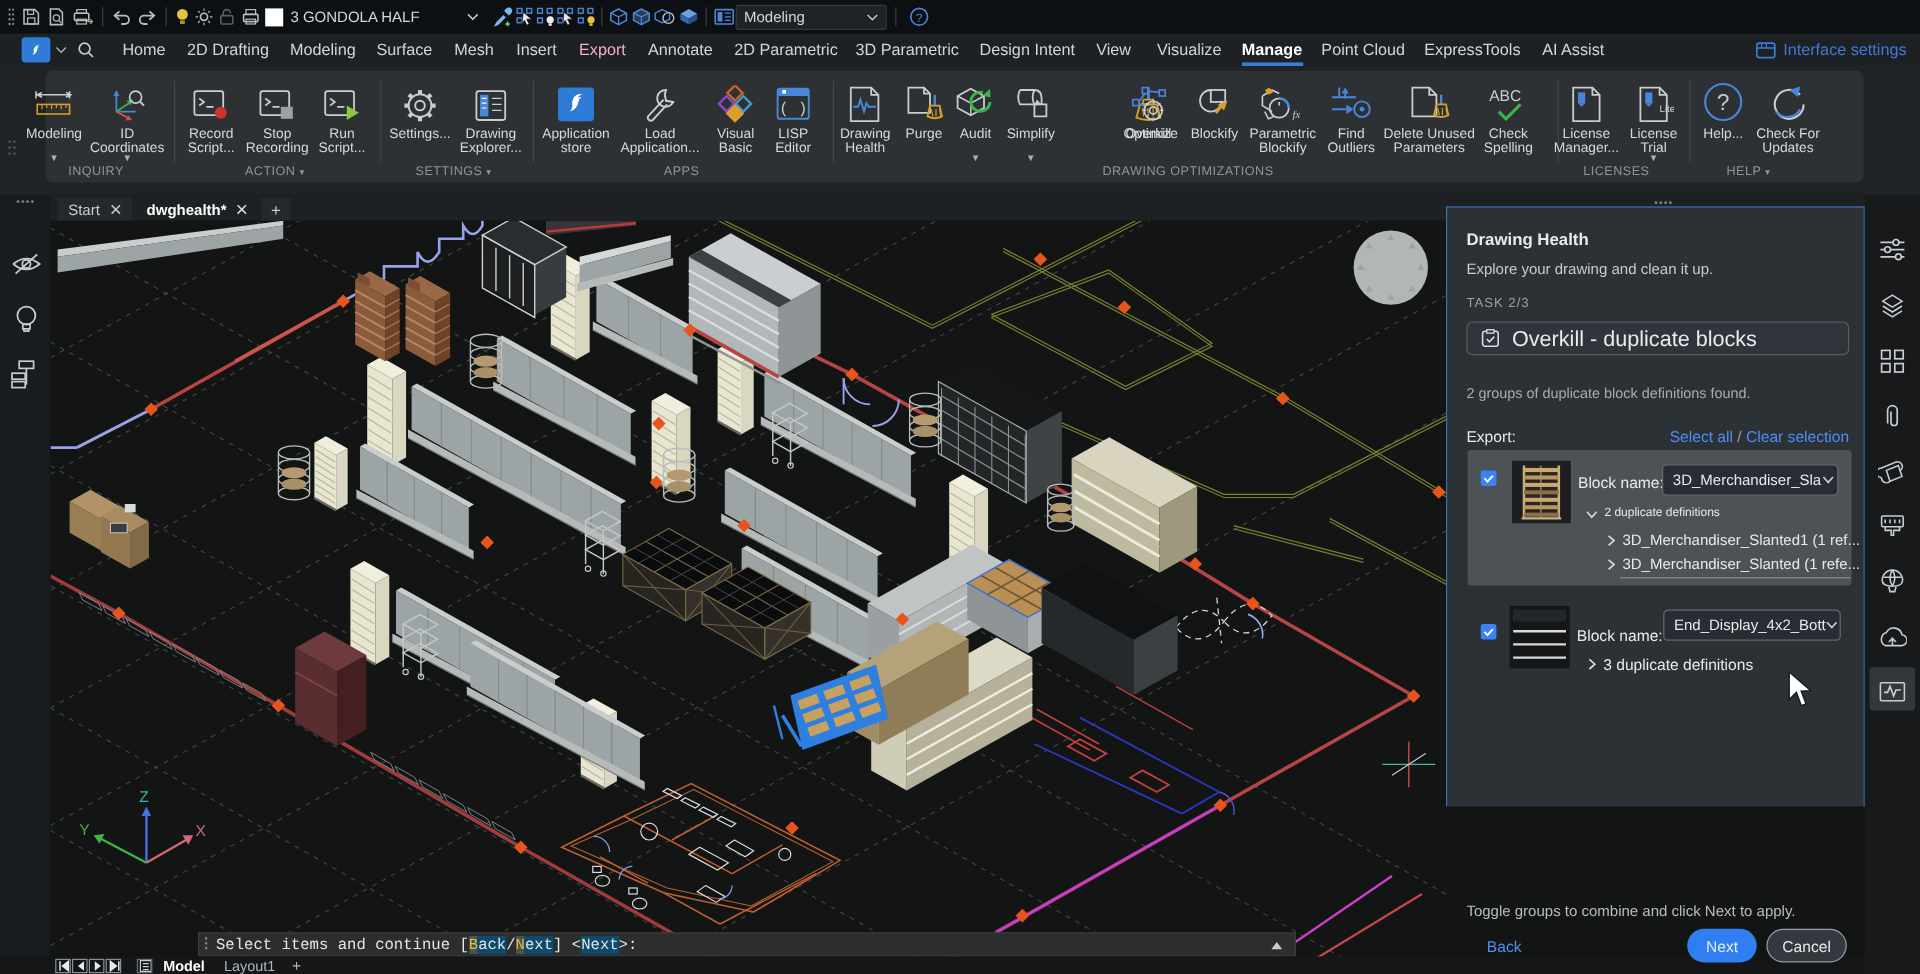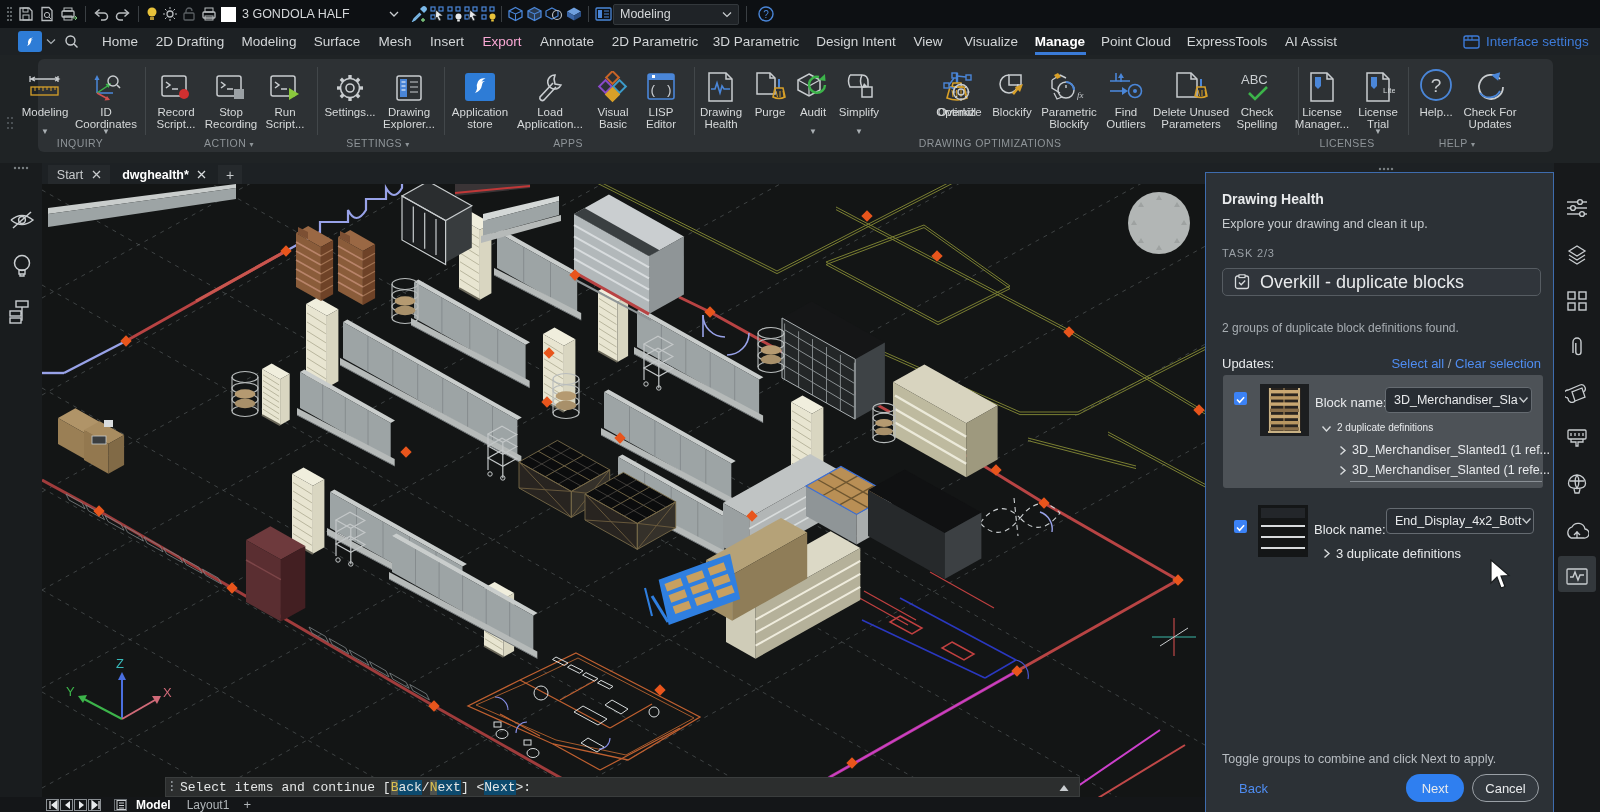--- a/index.html
+++ b/index.html
@@ -17,21 +17,21 @@
 #ribbonpanel{position:absolute;left:38px;top:4px;width:1515px;height:93px;background:#2d3134;border-radius:6px}
 .rb{position:absolute;top:6px;text-align:center;color:#d6d9da;font-size:11.5px;line-height:11.5px}
 .rb .ic{height:38px;display:flex;align-items:flex-end;justify-content:center;margin-bottom:4px}
 .rdiv{position:absolute;top:8px;width:1px;height:68px;background:#42474a}
 .rglabel{position:absolute;top:78px;color:#8e9498;font-size:10.5px;letter-spacing:0.4px;white-space:nowrap}
 .caret{position:absolute;top:68px;color:#aab0b4;font-size:8px}
 
 #leftbar{position:absolute;left:0;top:163px;width:42px;height:649px;background:#191c1e}
 #docstrip{position:absolute;left:42px;top:163px;width:1558px;height:21px;background:#1d2124}
 #canvaswrap{position:absolute;left:42px;top:184px;width:1163px;height:628px;background:#131515;overflow:hidden}
-#rpanel{position:absolute;left:1205px;top:172px;width:349px;height:640px;background:#2c3136;border:1px solid #3e6cae;border-bottom:none;color:#e8eaec}
+#rpanel{position:absolute;left:1205px;top:172px;width:349px;height:500px;background:#2c3136;border:1px solid #3e6cae;border-bottom:none;color:#e8eaec}
 #rstrip{position:absolute;left:1554px;top:163px;width:46px;height:649px;background:#17191b}
 #cmdbar{position:absolute;left:165px;top:777px;width:915px;height:20px;background:#2c2e2e;border:1px solid #3a3d3d;display:flex;align-items:center;font-family:"Liberation Mono",monospace;font-size:13px;color:#e4e6e6;white-space:pre}
 #statusbar{position:absolute;left:0;top:797px;width:1600px;height:15px;background:#141618;display:flex;align-items:center}
 .hl{background:#0c4a6e}
 .hly{background:#4e524e;color:#d8c050}
 .navbtn{width:13px;height:12px;border:1px solid #8a8f93;margin-right:1px;display:flex;align-items:center;justify-content:center}
 </style></head>
 <body>
 <div id="app">
 <div id="titlebar">
@@ -1229,21 +1229,21 @@
       <div class="abs" style="left:16px;top:74px;font-size:11px;color:#9aa0a6;letter-spacing:0.8px">TASK 2/3</div>
       <div class="abs" style="left:16px;top:95px;width:319px;height:28px;border:1px solid #565c62;border-radius:5px;background:#30353b;display:flex;align-items:center">
         <svg width="16" height="16" style="margin:0 10px 0 11px">
           <rect x="1.5" y="2" width="13" height="12.5" rx="2" fill="none" stroke="#d8dbdd" stroke-width="1.3"></rect>
           <rect x="5" y="0.8" width="6" height="2.8" fill="#2c3136" stroke="#d8dbdd" stroke-width="1.1"></rect>
           <path d="M5,8.5 l2.2,2.3 l4,-4.3" fill="none" stroke="#d8dbdd" stroke-width="1.3"></path>
         </svg>
         <span style="font-size:18px">Overkill - duplicate blocks</span>
       </div>
       <div class="abs" style="left:16px;top:148px;font-size:12px;color:#a7adb2">2 groups of duplicate block definitions found.</div>
-      <div class="abs" style="left:16px;top:183px;font-size:13px">Updates:</div>
+      <div class="abs" style="left:16px;top:183px;font-size:13px">Export:</div>
       <div class="abs" style="left:160px;top:183px;width:175px;text-align:right;font-size:13px;color:#4f8df2">Select all <span style="color:#9aa0a6">/</span> Clear selection</div>
       <div class="abs" style="left:17px;top:202px;width:320px;height:113px;background:#4d5257;border-radius:3px"></div>
       <div class="abs" style="left:28px;top:219px;width:13px;height:13px;background:#3b82f6;border-radius:2px"><svg width="13" height="13">
           <path d="M3,6.5 l2.6,2.8 l4.5,-5" fill="none" stroke="#fff" stroke-width="1.6"></path>
         </svg></div>
       <div class="abs" style="left:54px;top:211px;width:49px;height:52px;background:#1c1e20"><svg width="49" height="52">
           <rect x="8" y="4" width="33" height="44" fill="#2a2520"></rect>
           <line x1="10" y1="4" x2="10" y2="48" stroke="#c8b184" stroke-width="2"></line>
           <line x1="39" y1="4" x2="39" y2="48" stroke="#c8b184" stroke-width="2"></line>
           <line x1="24" y1="4" x2="24" y2="48" stroke="#a08458" stroke-width="1.2"></line>

